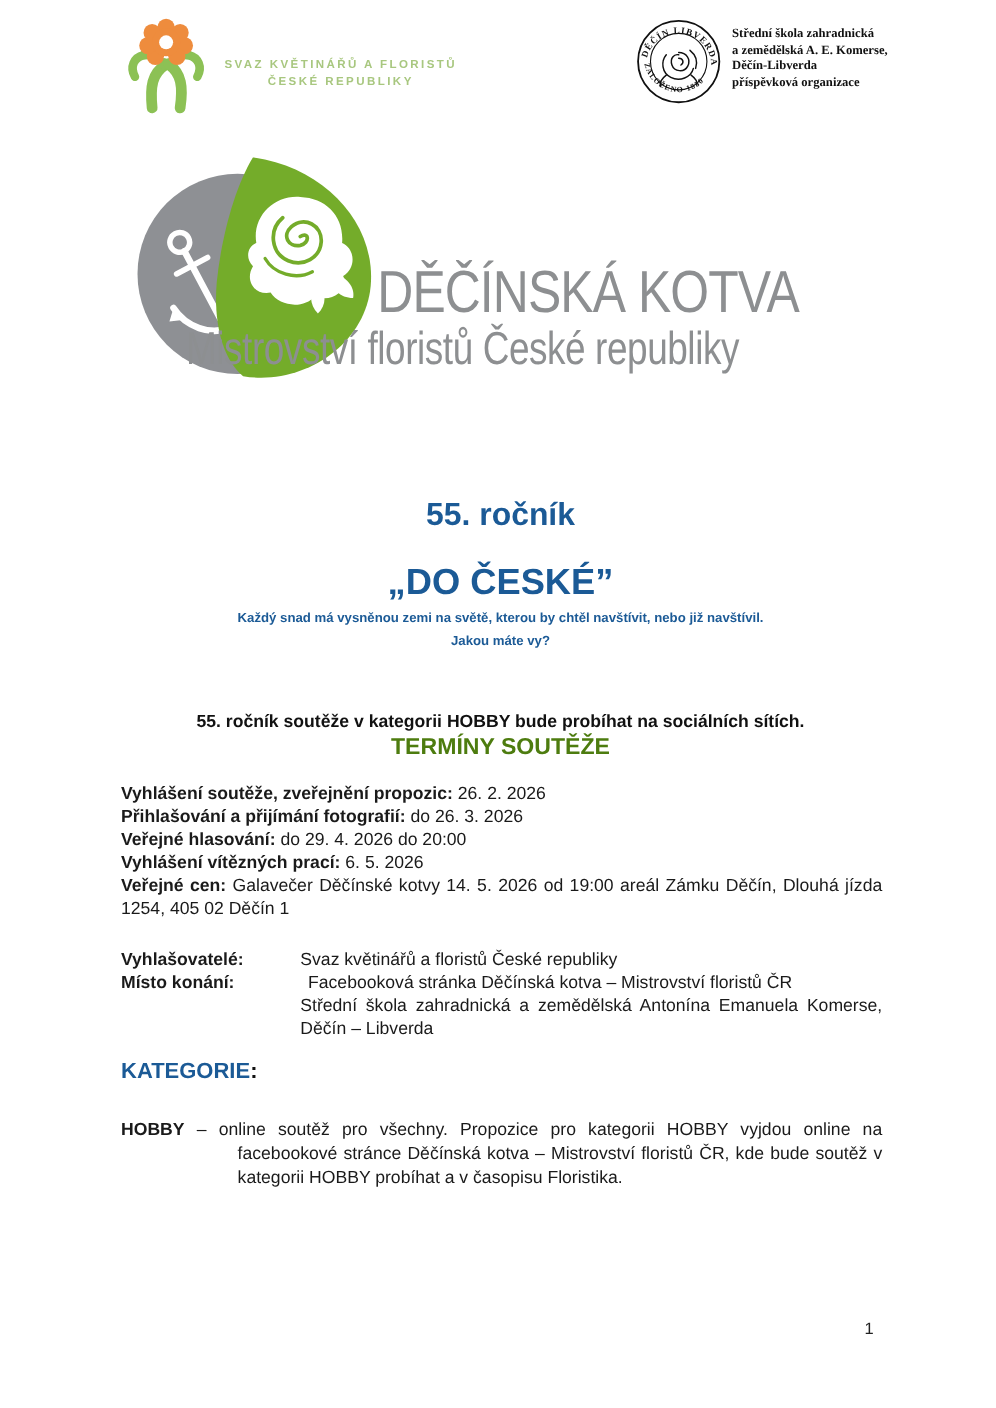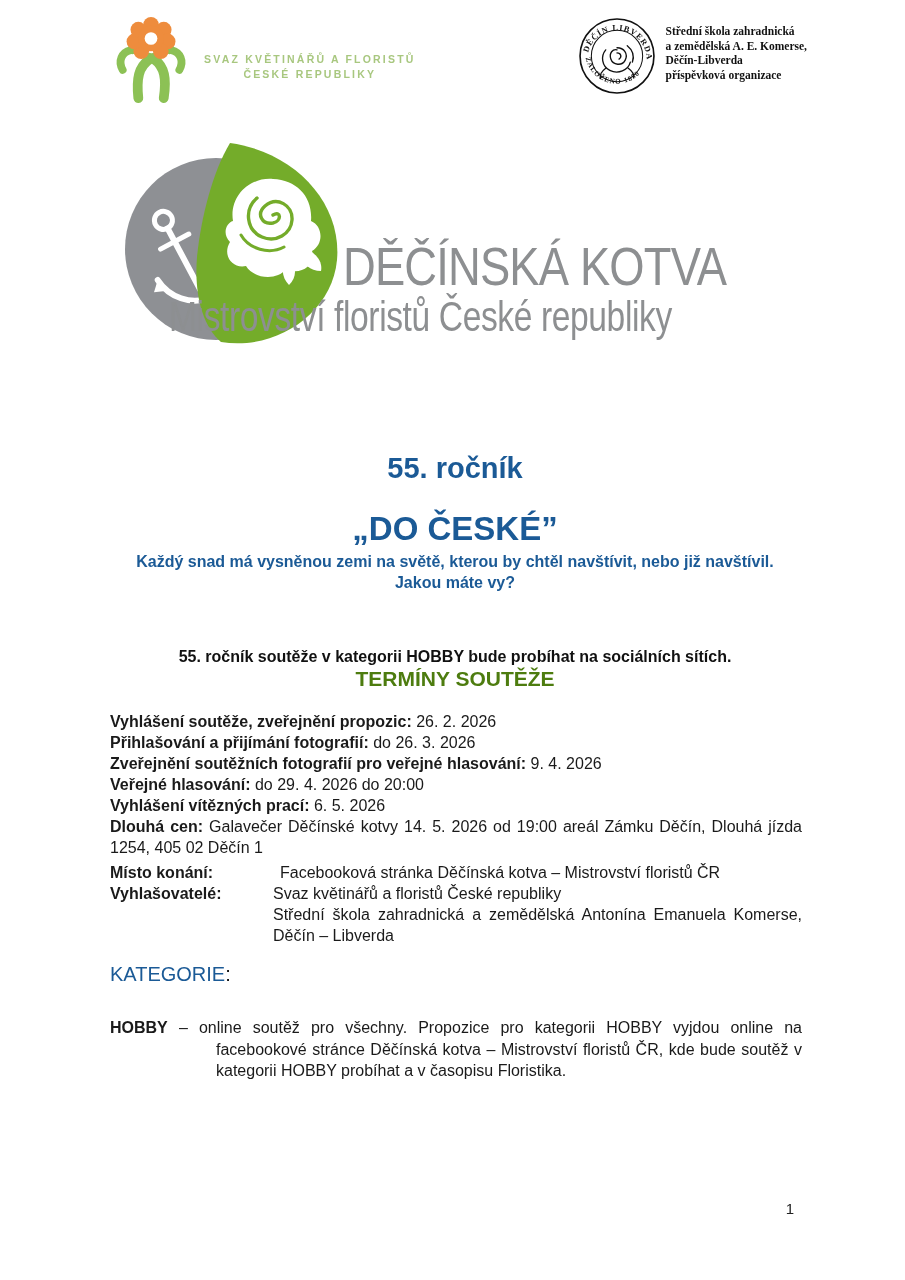--- a/index.html
+++ b/index.html
@@ -23,35 +23,35 @@
   }
   .brand-subtitle {
     position:absolute; left:46px; top:153px; font-size:42px; color:#8d8f91;
     letter-spacing:-0.5px; white-space:nowrap; transform:scaleX(0.80); transform-origin:left top; line-height:1;
   }
   
   .doc-title { position:absolute; top:361px; left:110px; width:690px; text-align:center; font-size:32px; color:#111; line-height:1.2; }
   .h-kat     { position:absolute; top:429px; left:110px; width:690px; text-align:center; font-size:21px; font-weight:bold; color:#1b5a96; }
   .h-edition { position:absolute; top:452px; left:110px; width:690px; text-align:center; font-size:29px; font-weight:bold; color:#1b5a96; }
   .h-theme   { position:absolute; top:511px; left:110px; width:690px; text-align:center; font-size:33px; font-weight:bold; color:#1b5a96; line-height:1.1; }
-  .theme-sub { position:absolute; top:551px; left:90px;  width:730px; text-align:center; font-size:16px; font-weight:bold; color:#1b5a96; line-height:21px; }
+  .theme-sub { position:absolute; top:551px; left:90px;  width:730px; text-align:center; font-size:12px; font-weight:bold; color:#1b5a96; line-height:21px; }
   .intro     { position:absolute; top:648px; left:110px; width:690px; text-align:center; font-size:16px; font-weight:bold; color:#111; }
   .terms-heading { position:absolute; top:667px; left:110px; width:690px; text-align:center; font-size:21px; font-weight:bold; color:#4d7c0f; }
   
   .terms { position:absolute; top:711px; left:110px; width:692px; font-size:16px; line-height:21px; text-align:justify; }
   .terms .lbl { font-weight:bold; }
   
   .venue { position:absolute; top:862px; left:110px; width:692px; font-size:16px; line-height:21px; }
   .venue-row { display:flex; }
   .venue-label { width:163px; flex:0 0 163px; font-weight:bold; }
   .venue-value { flex:1; }
   .venue-row.first .venue-value { padding-left:7px; }
   .venue-row.wide .venue-value { text-align:justify; text-align-last:justify; }
   
-  .kat-heading { position:absolute; top:963px; left:110px; font-size:20px; font-weight:normal; color:#1b5a96; }
+  .kat-heading { position:absolute; top:963px; left:110px; font-size:20px; font-weight:bold; color:#1b5a96; }
   .kat-heading .colon { color:#111; }
   .hobby-para {
     position:absolute; top:1017px; left:110px; width:692px; font-size:16px; line-height:21.5px;
     text-align:justify; padding-left:106px; text-indent:-106px;
   }
   .hobby-para .lbl { font-weight:bold; }
   .page-num { position:absolute; top:1200px; left:770px; width:40px; text-align:center; font-size:15px; color:#222; }
 </style>
 </head>
 <body>
@@ -159,35 +159,34 @@
   <div class="theme-sub">
     <div>Každý snad má vysněnou zemi na světě, kterou by chtěl navštívit, nebo již navštívil.</div>
     <div>Jakou máte vy?</div>
   </div>
   <p class="intro">55. ročník soutěže v kategorii HOBBY bude probíhat na sociálních sítích.</p>
   <div class="terms-heading">TERMÍNY SOUTĚŽE</div>
 
   <div class="terms">
     <div><span class="lbl">Vyhlášení soutěže, zveřejnění propozic:</span><span> 26. 2. 2026</span></div>
     <div><span class="lbl">Přihlašování a přijímání fotografií:</span><span> do 26. 3. 2026</span></div>
-    <div><span class="lbl">Zveřejnění soutěžních fotografií pro veřejné hlasování:</span><span> 9. 4. 2026</span></div>
     <div><span class="lbl">Veřejné hlasování:</span><span> do 29. 4. 2026 do 20:00</span></div>
     <div><span class="lbl">Vyhlášení vítězných prací:</span><span> 6. 5. 2026</span></div>
-    <div><span class="lbl">Dlouhá cen:</span><span> Galavečer Děčínské kotvy 14. 5. 2026 od 19:00 areál Zámku Děčín, Dlouhá jízda 1254, 405 02 Děčín 1</span></div>
+    <div><span class="lbl">Veřejné cen:</span><span> Galavečer Děčínské kotvy 14. 5. 2026 od 19:00 areál Zámku Děčín, Dlouhá jízda 1254, 405 02 Děčín 1</span></div>
   </div>
 
   <div class="venue">
+    <div class="venue-row">
+      <div class="venue-label">Vyhlašovatelé:</div>
+      <div class="venue-value">Svaz květinářů a floristů České republiky</div>
+    </div>
     <div class="venue-row first">
       <div class="venue-label">Místo konání:</div>
       <div class="venue-value">Facebooková stránka Děčínská kotva – Mistrovství floristů ČR</div>
     </div>
-    <div class="venue-row">
-      <div class="venue-label">Vyhlašovatelé:</div>
-      <div class="venue-value">Svaz květinářů a floristů České republiky</div>
-    </div>
     <div class="venue-row wide">
       <div class="venue-label"></div>
       <div class="venue-value">Střední škola zahradnická a zemědělská Antonína Emanuela Komerse,</div>
     </div>
     <div class="venue-row">
       <div class="venue-label"></div>
       <div class="venue-value">Děčín – Libverda</div>
     </div>
   </div>
 

